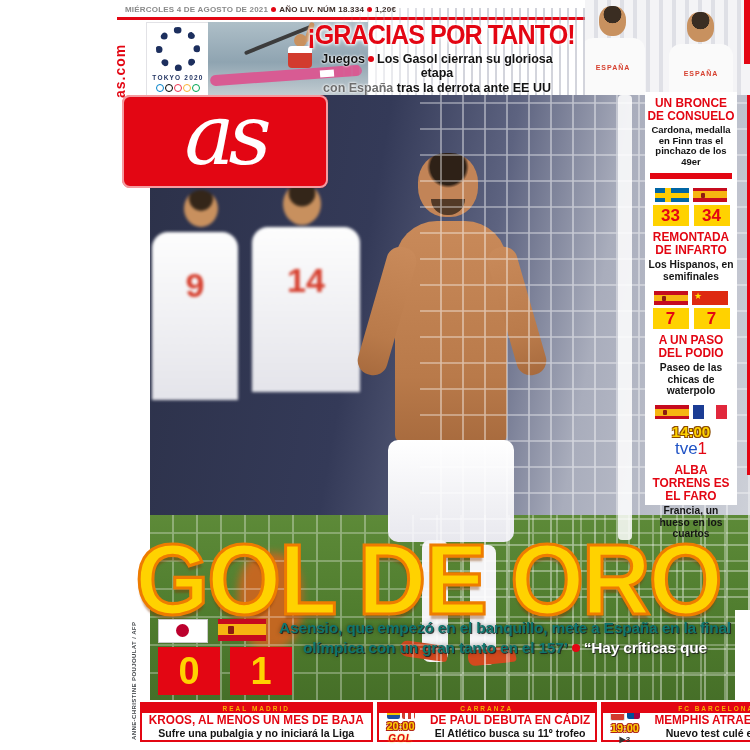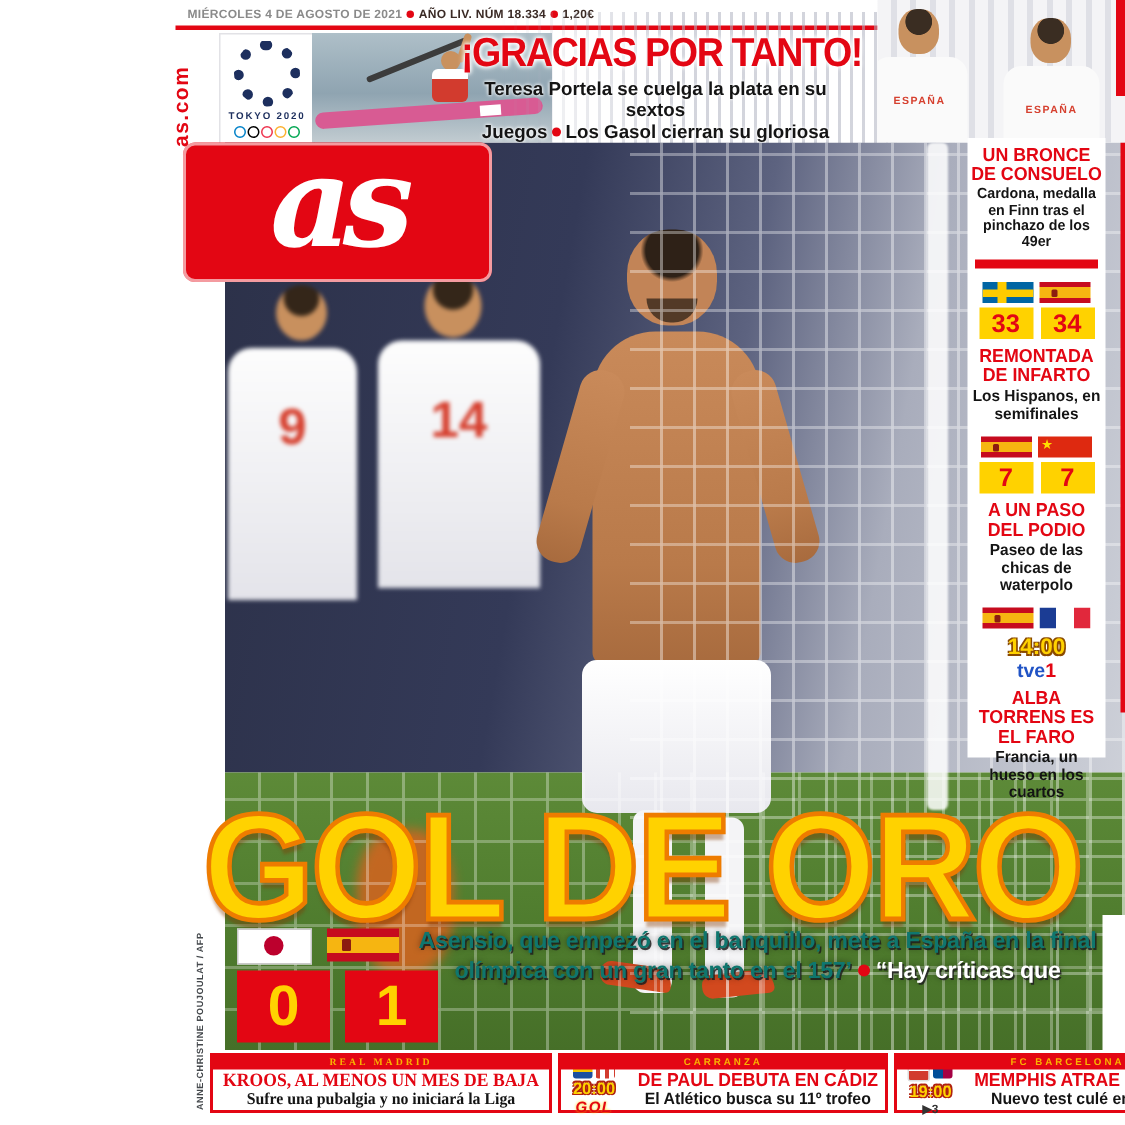--- a/index.html
+++ b/index.html
@@ -77,21 +77,21 @@
   .shorts{position:absolute;left:238px;top:345px;width:126px;height:102px;background:linear-gradient(180deg,#fff,#e8e8ee);border-radius:10px;}
   .sock{position:absolute;width:26px;background:#f4f4f6;border-radius:8px;}
   .boot{position:absolute;height:16px;background:#d2491e;border-radius:8px 14px 4px 8px;}
   .gk{position:absolute;left:88px;top:458px;width:64px;height:96px;background:#cf6520;border-radius:40%;filter:blur(4px);opacity:.9;}
   .whitepatch{position:absolute;left:585px;top:515px;width:15px;height:90px;background:#fff;}
   .rededge{position:absolute;left:597px;top:0;width:3px;height:380px;background:#e30613;}
 
   
   .aslogo{left:122px;top:95px;width:206px;height:93px;background:#e30613;border-radius:8px;
       display:flex;align-items:center;justify-content:center;box-shadow:0 0 0 2px rgba(255,255,255,.6) inset;}
-  .aslogo span{font-family:"DejaVu Serif",serif;font-style:italic;font-weight:bold;color:#fff;
+  .aslogo span{font-family:"DejaVu Serif",serif;font-style:italic;font-weight:normal;color:#fff;
       font-size:84px;line-height:60px;letter-spacing:-6px;padding-bottom:14px;}
 
   
   .sidebar{left:645px;top:92px;width:92px;height:413px;background:#fff;display:flex;flex-direction:column;align-items:center;}
   .sb-title{margin-top:5px;width:92px;text-align:center;color:#e30613;font-weight:bold;font-size:12.5px;line-height:13px;transform:scaleX(.95);}
   .sb-body{margin-top:2px;width:90px;text-align:center;color:#141414;font-weight:bold;font-size:9.8px;line-height:10.6px;transform:scaleX(.97);}
   .sb-photo{margin-top:6px;width:76px;height:66px;border:3px solid #e30613;position:relative;overflow:hidden;
       background:linear-gradient(180deg,#8fc3ea 0%,#aed6f2 100%);}
   .sb-photo .sarm{position:absolute;left:36px;top:2px;width:8px;height:26px;background:#f4f4f6;transform:rotate(-30deg);}
   .sb-photo .sribbon{position:absolute;left:46px;top:-4px;width:6px;height:22px;transform:rotate(14deg);
@@ -104,21 +104,21 @@
   .flag-spain{background:linear-gradient(180deg,#c60b1e 0 25%,#f6b511 25% 75%,#c60b1e 75%);}
   .flag-spain i{position:absolute;left:8px;top:5px;width:4px;height:5px;background:#8c1c10;border-radius:1px;}
   .flag-china{background:#de2910;color:#ffde00;font-size:9px;line-height:10px;padding-left:2px;}
   .flag-france{display:flex;}
   .flag-france span{flex:1;height:100%;}
   .scorerow{display:flex;gap:5px;margin-top:3px;}
   .scorebox{width:36px;height:21px;background:#ffd200;color:#e30613;font-weight:bold;font-size:17px;
       display:flex;align-items:center;justify-content:center;}
   .sb-time{margin-top:4px;color:#ffd200;font-weight:bold;font-size:15px;
       text-shadow:1px 1px 0 #8a4a00,-1px -1px 0 #8a4a00,1px -1px 0 #8a4a00,-1px 1px 0 #8a4a00;}
-  .sb-ch{font-weight:bold;font-size:13px;margin-top:-1px;}
+  .sb-ch{font-weight:normal;font-size:17px;margin-top:-1px;}
   .sb-ch .tve{color:#2053c5;} .sb-ch .one{color:#e30613;}
 
   
   .golheadline{left:108px;top:533px;width:640px;text-align:center;color:#ffd200;font-weight:bold;
       font-size:95px;line-height:92px;letter-spacing:-2px;transform:scaleY(1.06);white-space:nowrap;
       -webkit-text-stroke:3px #ee7c00;text-shadow:0 5px 2px rgba(130,55,0,.4);}
   .match{left:158px;top:619px;}
   .mflags{display:flex;gap:10px;}
   .mflag{width:48px;height:22px;position:relative;overflow:hidden;}
   .mflag-japan{background:#fff;border:1px solid #c9c9c9;}
@@ -132,21 +132,21 @@
       letter-spacing:-.2px;text-shadow:1px 1px 0 rgba(30,30,30,.85),0 0 4px rgba(0,0,0,.5);white-space:nowrap;}
   .deck .y{color:#0f766e;} .deck .w{color:#fff;}
   .ddot{display:inline-block;width:8px;height:8px;border-radius:50%;background:#e30613;margin:0 4px 1px 4px;}
   .credit{left:131px;top:580px;height:160px;writing-mode:vertical-rl;transform:rotate(180deg);
       font-size:6px;color:#44484c;letter-spacing:.4px;font-weight:bold;}
 
   
   .bottomstrip{left:140px;top:702px;width:606px;height:40px;display:flex;gap:4px;}
   .bbox{position:relative;border:2px solid #e30613;background:#fff;flex:1;padding-top:9px;
       display:flex;align-items:center;justify-content:center;}
-  .bbox.b1{flex:0 0 190px;font-family:Liberation Serif, serif;} .bbox.b2{flex:0 0 180px;} .bbox.b3{flex:1;}
+  .bbox.b1{flex:0 0 190px;} .bbox.b2{flex:0 0 180px;} .bbox.b3{flex:1;}
   .bhead{position:absolute;left:0;top:0;width:100%;height:9px;background:#e30613;color:#f9b200;
       font-size:6.5px;font-weight:bold;letter-spacing:2px;text-align:center;line-height:9px;}
   .bcol{text-align:center;}
   .btitle{color:#e30613;font-weight:bold;font-size:12.5px;line-height:13px;transform:scaleX(.94);white-space:nowrap;}
   .bsub{color:#141414;font-weight:bold;font-size:11px;line-height:12px;transform:scaleX(.96);white-space:nowrap;}
   .bleft{width:44px;display:flex;flex-direction:column;align-items:center;justify-content:center;gap:1px;margin-right:2px;}
   .crests{display:flex;gap:2px;}
   .crest{width:13px;height:10px;border-radius:2px;}
   .crest-cadiz{background:linear-gradient(180deg,#f4c500 60%,#1b4fa0 60%);}
   .crest-atletico{background:repeating-linear-gradient(90deg,#d23b2e 0 3px,#fff 3px 6px);}
@@ -186,21 +186,20 @@
     <div class="arm"></div>
     <div class="head"></div>
     <div class="body"></div>
     <div class="boat"></div>
     <div class="tag"></div>
   </div>
 
   <div class="abs stripes1"></div>
   <div class="abs banner-head">¡GRACIAS POR TANTO!</div>
   <div class="abs banner-sub">
-    <div>Teresa Portela se cuelga la plata en su sextos</div>
     <div><span>Juegos</span><span class="rdot2"></span><span>Los Gasol cierran su gloriosa etapa</span></div>
     <div><span class="gray">con España</span> <span>tras la derrota ante EE UU (81-95)</span></div>
   </div>
 
   <div class="abs gasol">
     <div class="gplayer" style="left:14px;top:6px;">
       <div class="ghead"></div>
       <div class="gbody">
           <span class="gjersey">ESPAÑA</span>
         </div>

